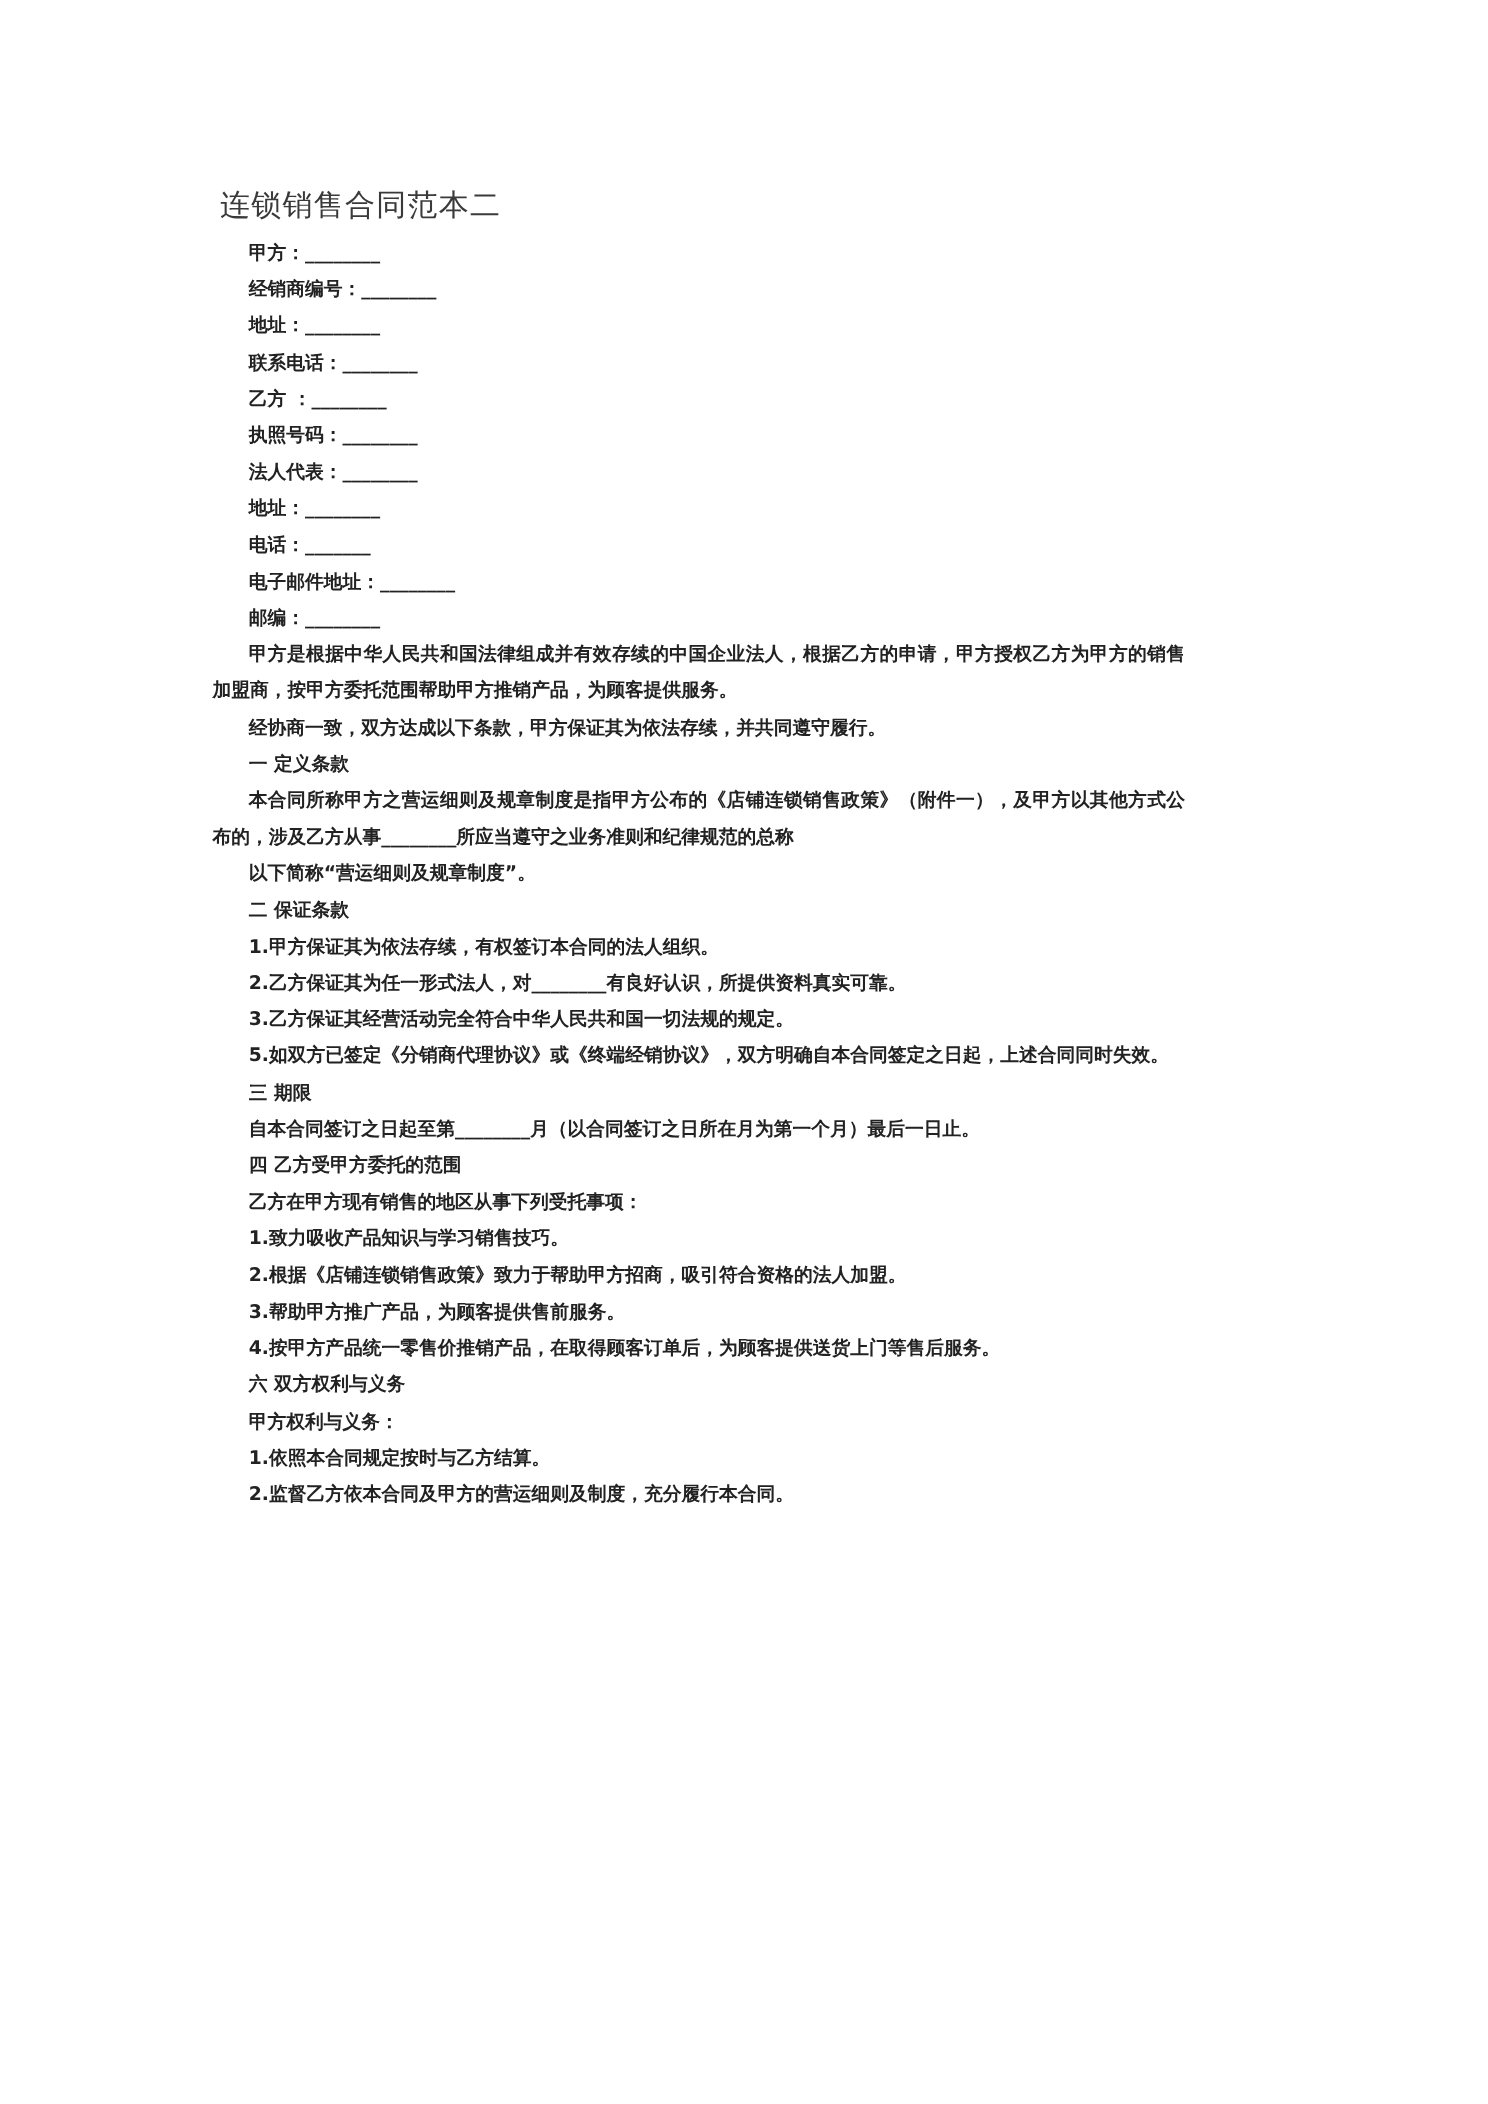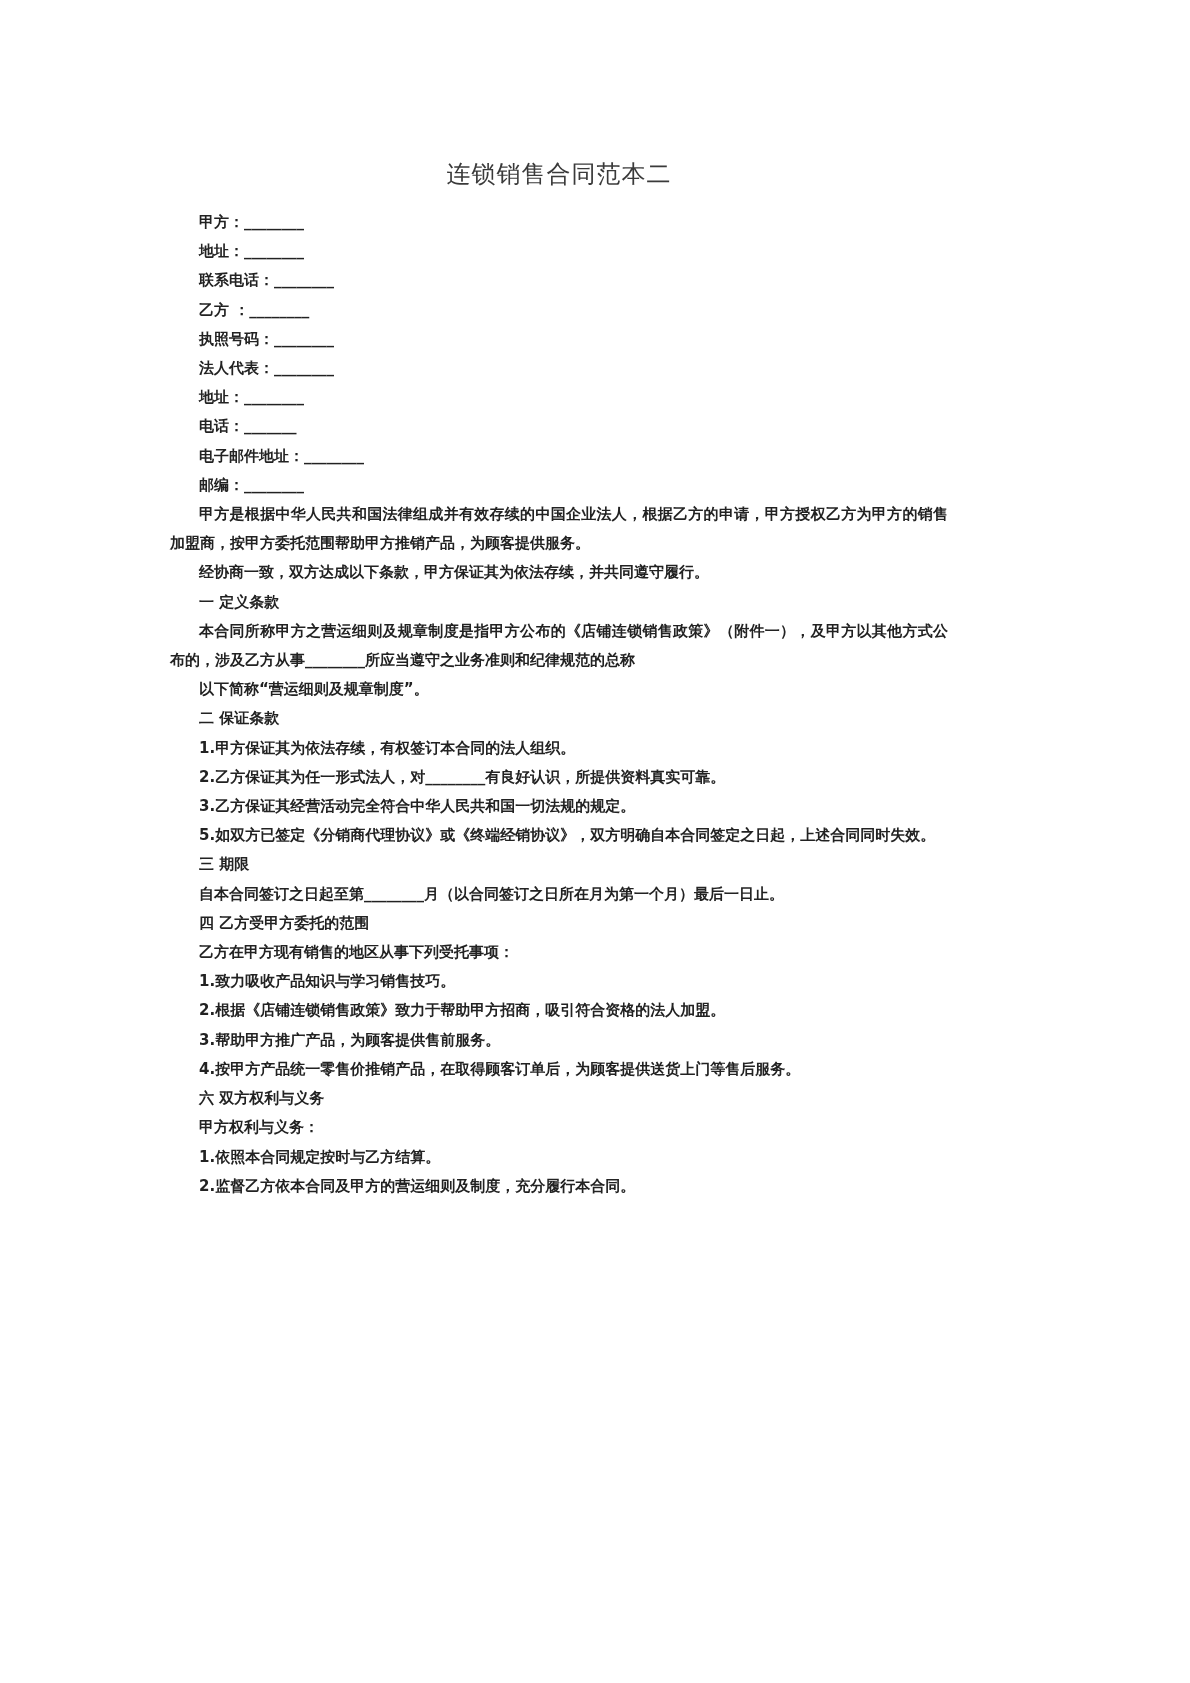--- a/index.html
+++ b/index.html
@@ -10,44 +10,44 @@
     top: 140px;
     width: 778px;
     color: #222222;
     font-family: "DejaVu Sans", "Liberation Sans", sans-serif;
   }
   .title {
     font-family: "DejaVu Serif", "Liberation Serif", serif;
     font-size: 24px;
     font-weight: normal;
     color: #3a3a3a;
-    margin: 16px;
+    margin: 6px;
     height: 36px;
     line-height: 36px;
     letter-spacing: 1px;
-    text-align: center;
   }
   .p {
     font-size: 15px;
     line-height: 29.2px;
     margin: 0;
     white-space: normal;
     text-align: justify;
   }
   .indent { text-indent: 29px; font-weight: bold; }
   .flush { padding-left: 29px; font-weight: bold; }
 </style>
 </head>
 <body>
 
 <div class="page">
   <h1 class="title">连锁销售合同范本二</h1>
 
   <div>
     <p class="p flush">甲方：________</p>
+    <p class="p flush">经销商编号：________</p>
     <p class="p flush">地址：________</p>
     <p class="p flush">联系电话：________</p>
     <p class="p flush">乙方 ：________</p>
     <p class="p flush">执照号码：________</p>
     <p class="p flush">法人代表：________</p>
     <p class="p flush">地址：________</p>
     <p class="p flush">电话：_______</p>
     <p class="p flush">电子邮件地址：________</p>
     <p class="p flush">邮编：________</p>
   </div>

